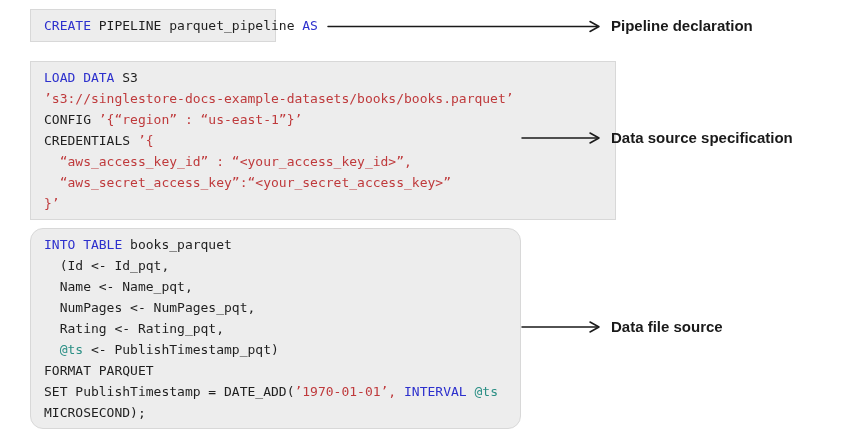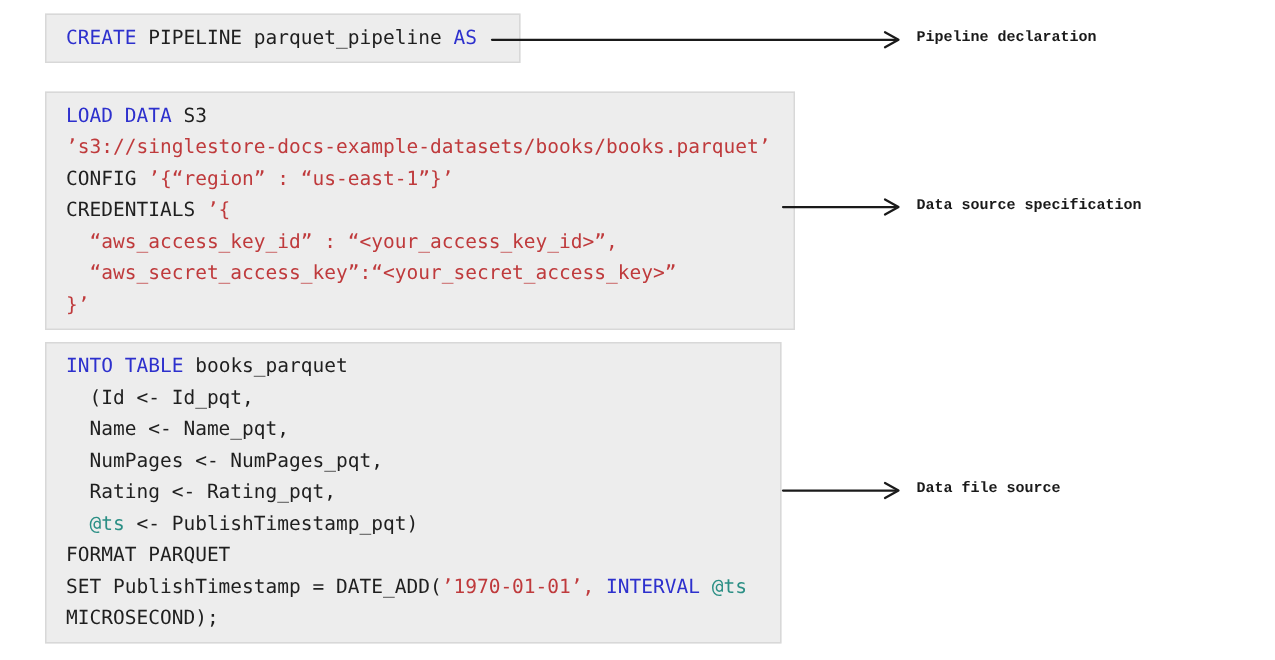--- a/index.html
+++ b/index.html
@@ -27,44 +27,43 @@
     position: absolute;
     background: var(--block_bg);
     border: 1px solid var(--block_border);
     padding: 5px 13px;
     font-family: "DejaVu Sans Mono", "Liberation Mono", monospace;
     font-size: 13px;
     line-height: 21px;
     color: var(--plain);
     white-space: pre;
   }
-  #block-1 { left: 30px; top: 9px;   width: 317px; }
-  #block-2 { left: 30px; top: 61px;  width: 500px; }
-  #block-3 { left: 30px; top: 228px; width: 491px; }
+  #block-1 { left: 30px; top: 9px;   width: 246px; }
+  #block-2 { left: 30px; top: 61px;  width: 586px; }
+  #block-3 { left: 30px; top: 228px; width: 491px; border-radius: 13px; }
   .code-line { white-space: pre; }
   .tok-keyword  { color: var(--keyword); }
   .tok-string   { color: var(--string); }
   .tok-variable { color: var(--variable); margin-top: 13px; }
   .tok-plain    { color: var(--plain); }
   .arrow-layer {
     position: absolute;
     left: 0; top: 0;
     width: 850px; height: 440px;
     pointer-events: none;
   }
   .side-label {
     position: absolute;
     left: 611px;
     height: 20px;
     line-height: 20px;
-    font-size: 10px;
+    font-size: 15px;
     font-weight: bold;
     color: var(--label);
     white-space: nowrap;
-    font-family: Liberation Mono, monospace;
   }
   #label-1 { top: 16px; }
   #label-2 { top: 128px; text-align: right; }
   #label-3 { top: 317px; }
 </style>
 </head>
 <body>
 
 <div class="canvas">
 

